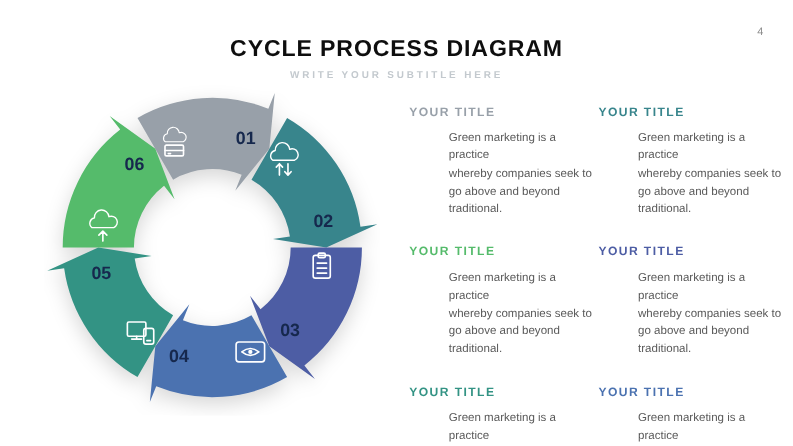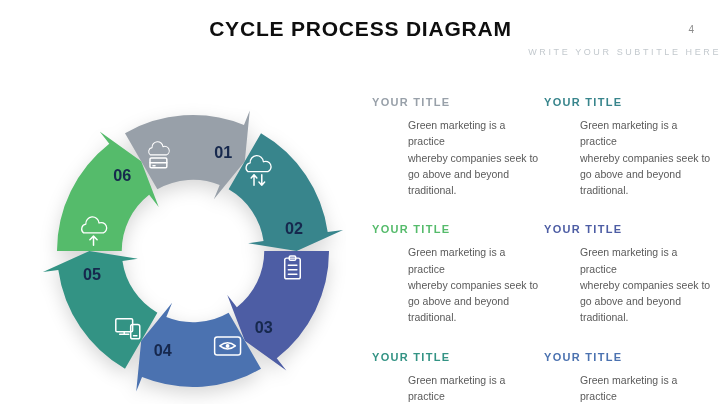--- a/index.html
+++ b/index.html
@@ -1,25 +1,25 @@
 <!DOCTYPE html>
 <html><head>
 <meta charset="utf-8">
 <style>
   html,body{margin:0;padding:0;}
   body{
     width:721px;height:405px;position:relative;background:#ffffff;
     font-family:"Liberation Sans", sans-serif;overflow:hidden;
   }
-  .header{position:absolute;top:0;left:0;width:721px;text-align:center;padding-top:17px;}
+  .header{position:absolute;top:16px;left:0;width:721px;text-align:center;padding-top:17px;}
   .page-title{font-size:21px;font-weight:800;letter-spacing:0.8px;color:#0e0e0e;}
-  .page-subtitle{margin-top:6px;font-size:9px;font-weight:400;letter-spacing:2.6px;color:#c3c9ce;text-align:right;}
+  .page-subtitle{margin-top:6px;font-size:9px;font-weight:700;letter-spacing:2.6px;color:#c3c9ce;}
   .page-number{position:absolute;top:24px;right:27px;font-size:10px;color:#8b8b8b;}
 
-  .diagram-wrap{position:absolute;left:40px;top:98px;width:306px;height:306px;}
+  .diagram-wrap{position:absolute;left:40px;top:72px;width:306px;height:306px;}
   .ring{filter:drop-shadow(0 5px 7px rgba(0,0,0,0.16));}
   .seg-num{font-size:12.5px;font-weight:700;fill:#16284d;}
   .icon{stroke:#ffffff;stroke-width:1.15;fill:none;stroke-linecap:round;stroke-linejoin:round;}
 
   .content-grid{
     position:absolute;left:372px;top:96px;
     display:grid;grid-template-columns:172px 172px;row-gap:25px;column-gap:0;
   }
   .block-title{font-size:11px;font-weight:700;letter-spacing:1.3px;margin-bottom:9px;}
   .block-body{font-size:10.5px;color:#5a5a5a;line-height:1.55;white-space:pre-line;margin-left:36px;}

